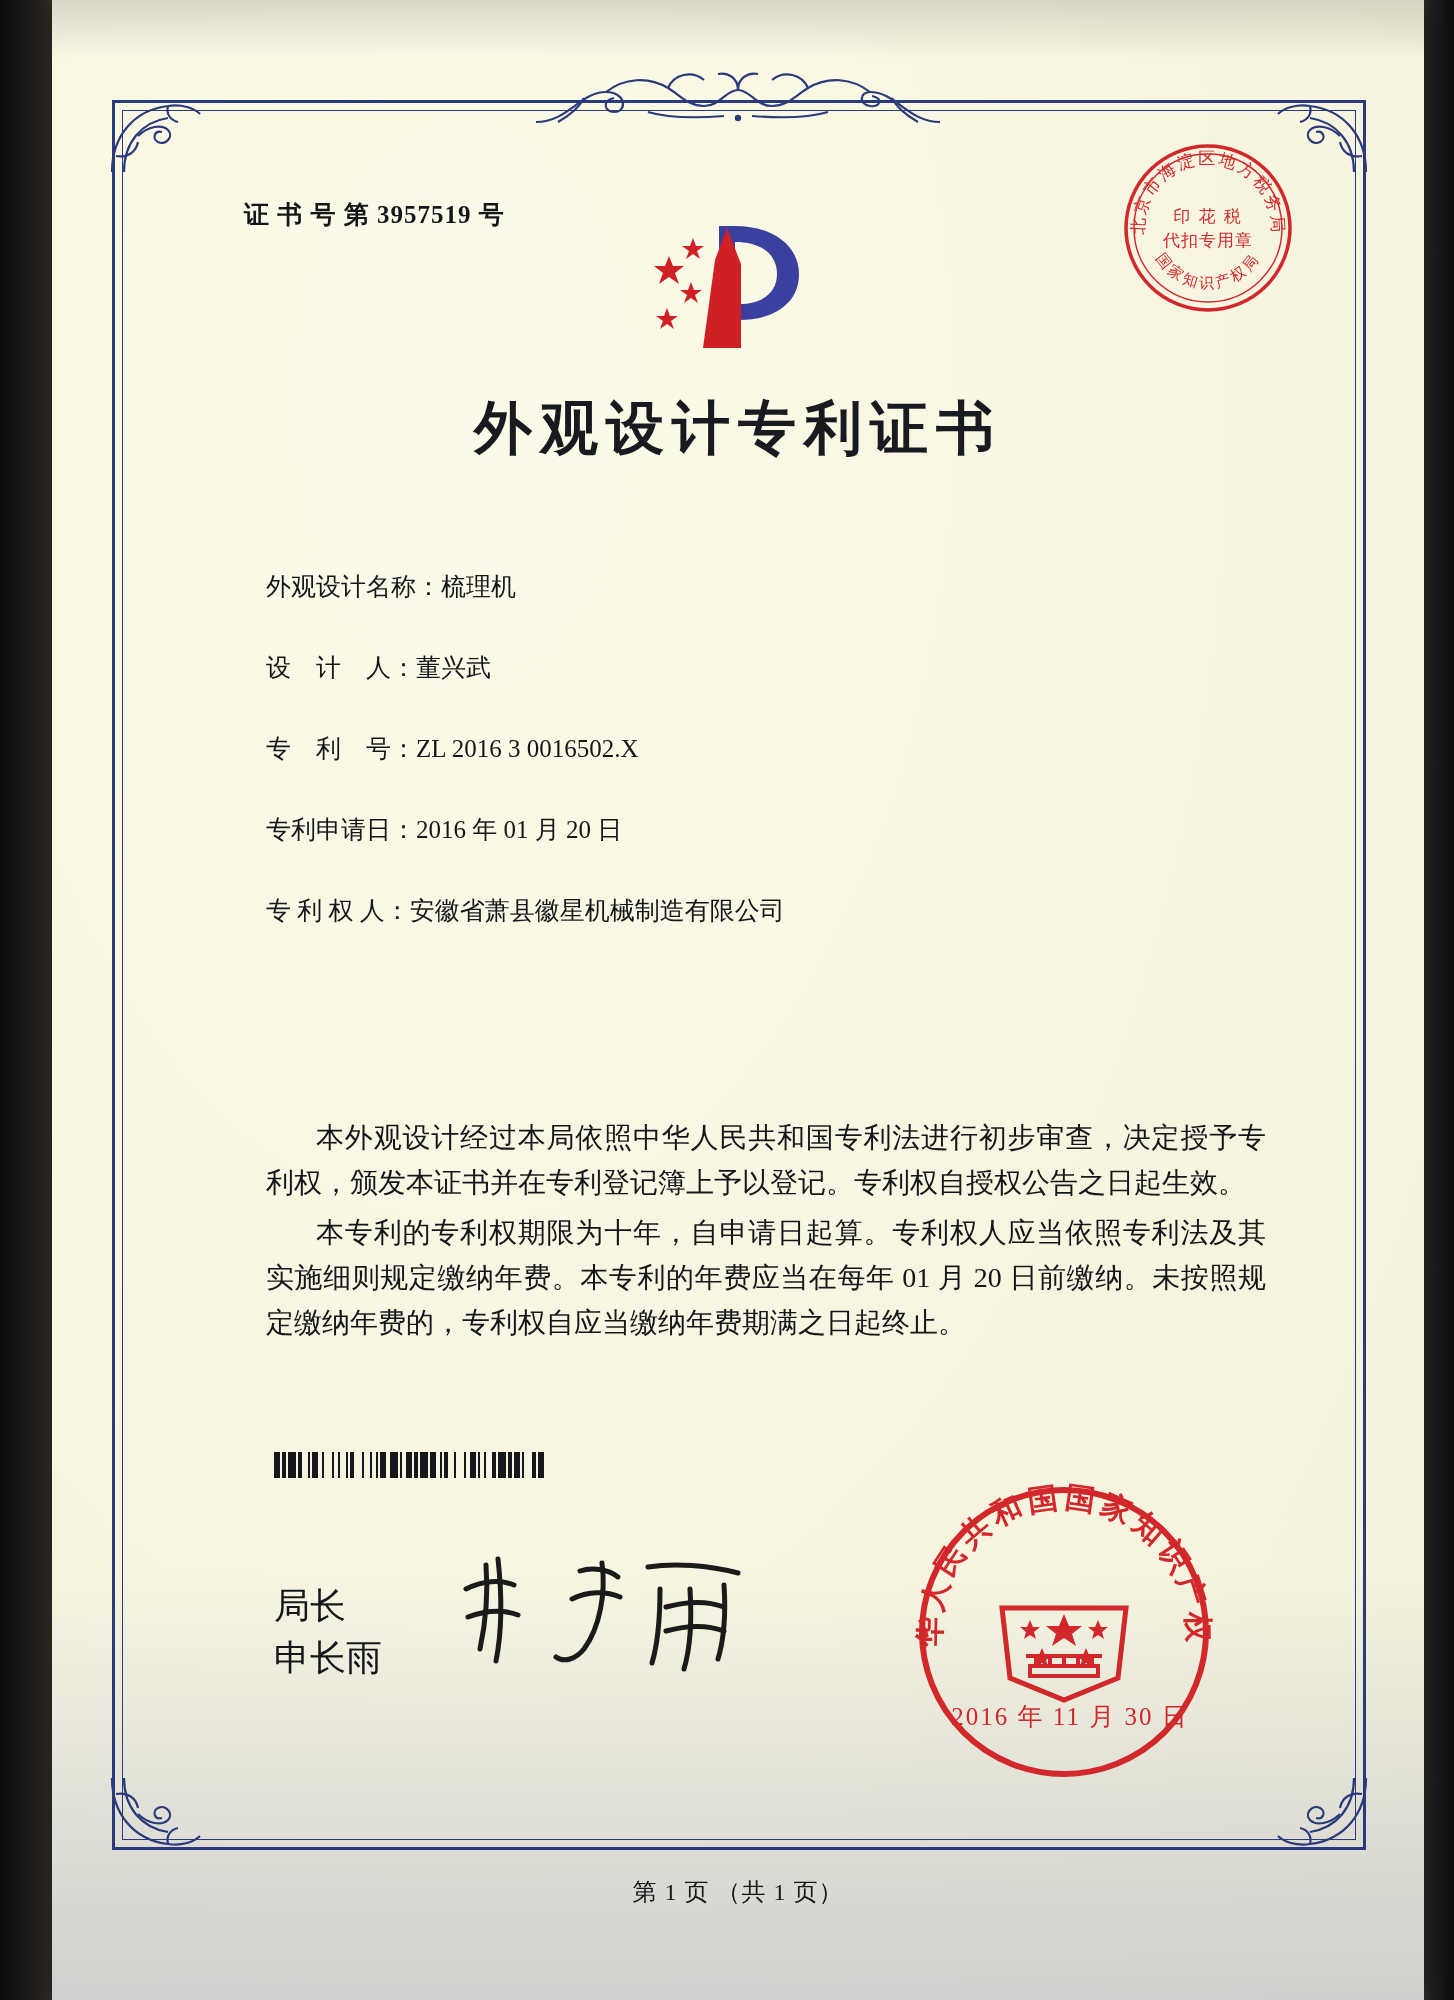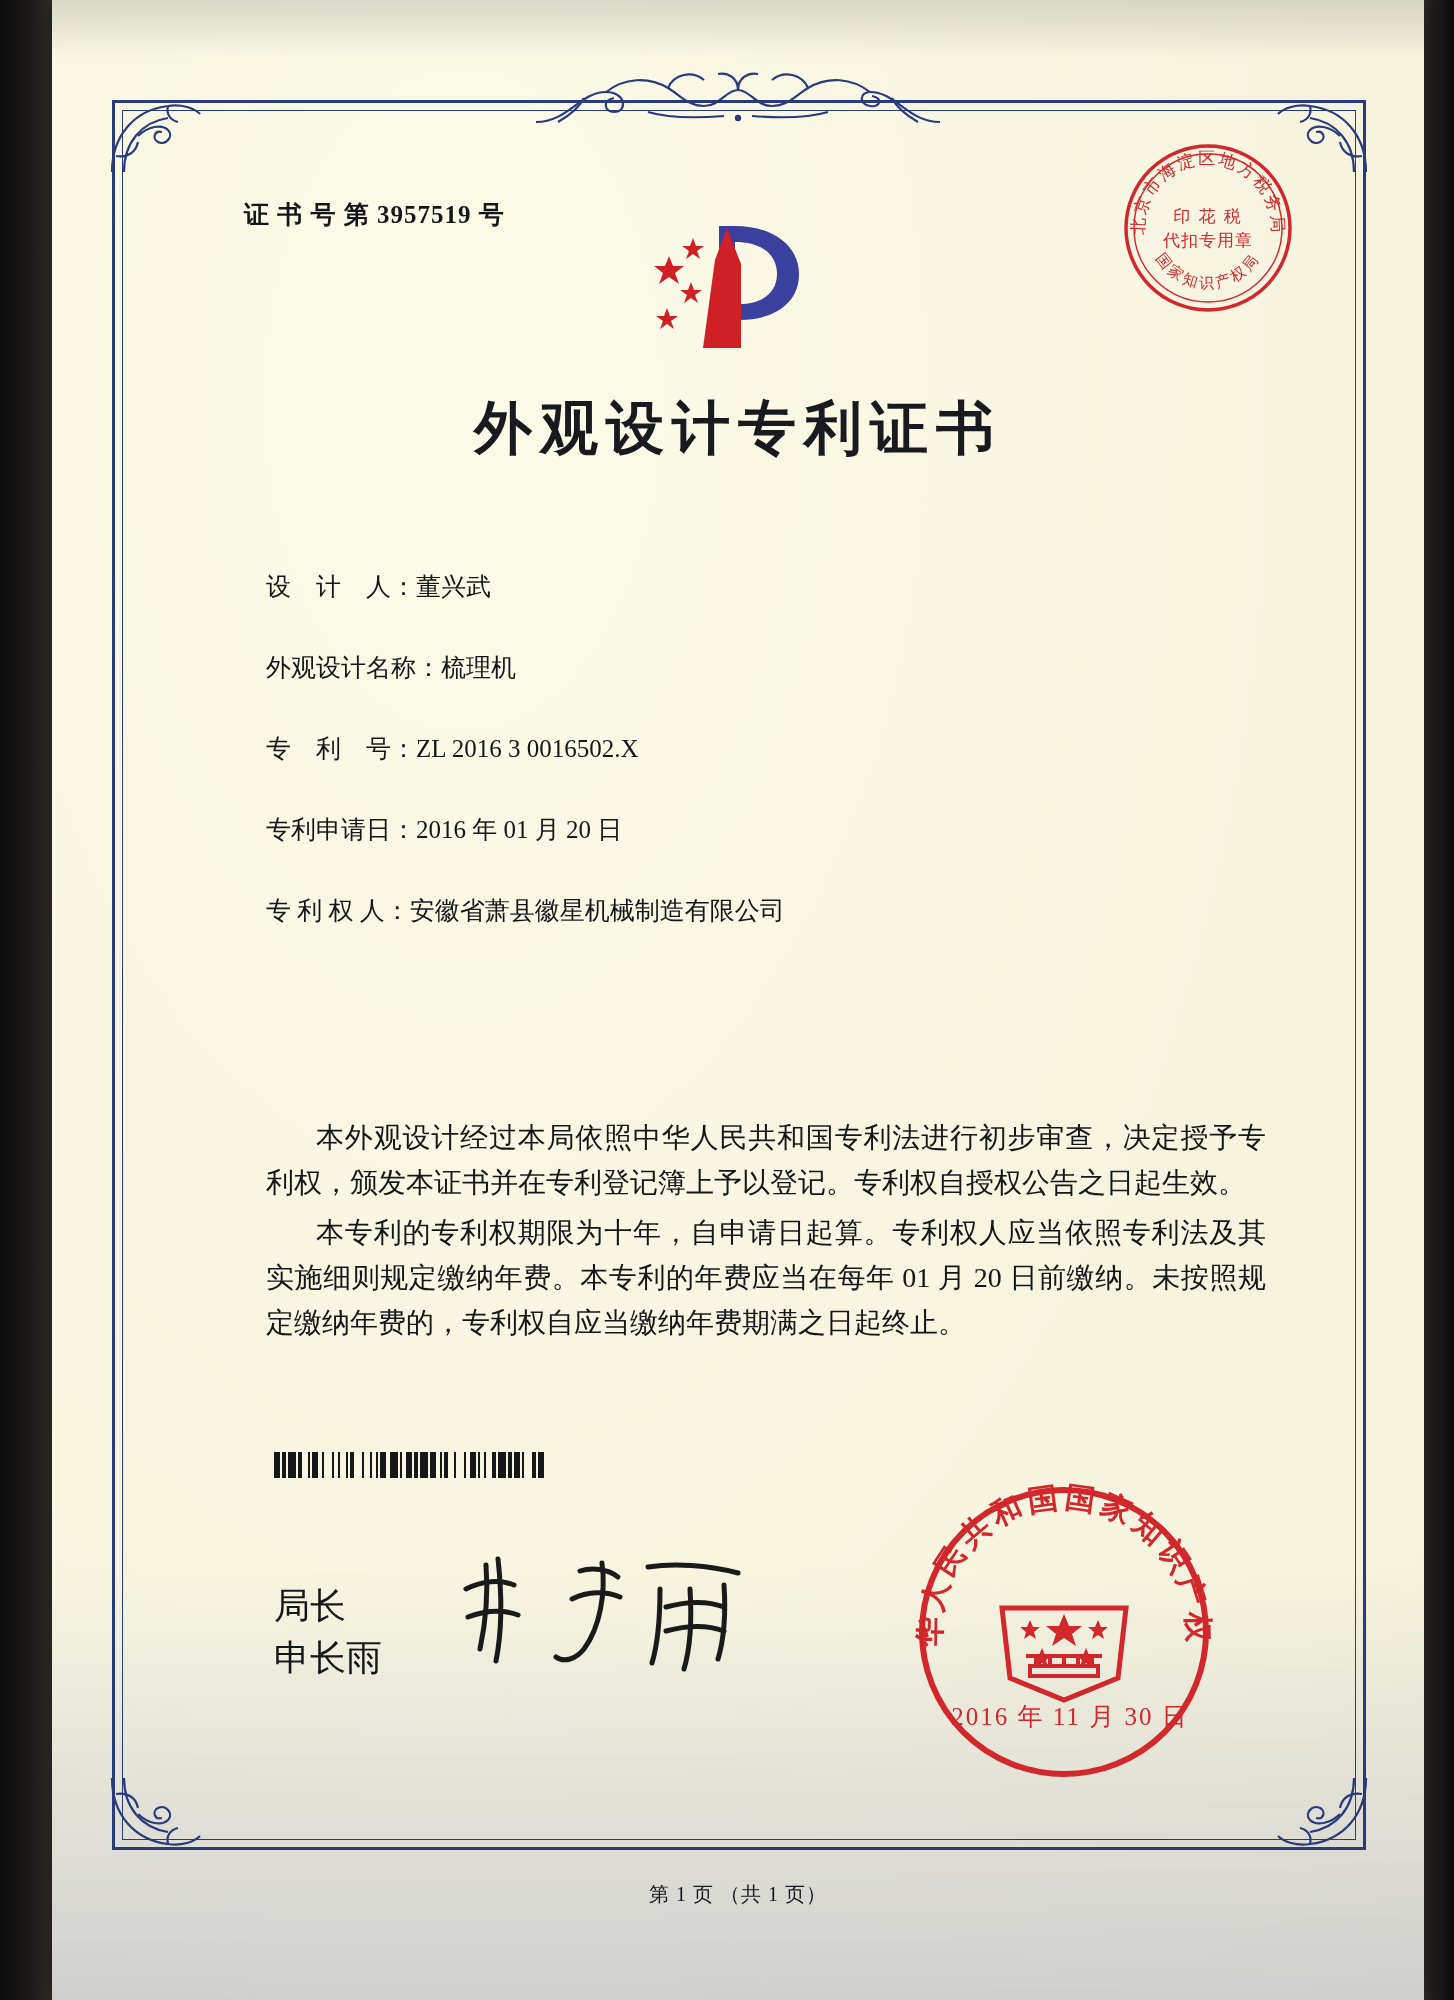--- a/index.html
+++ b/index.html
@@ -232,21 +232,21 @@
     letter-spacing: 2px;
     white-space: nowrap;
   }
 
   
   .footer {
     position: absolute;
     left: 0; right: 0;
     bottom: 92px;
     text-align: center;
-    font-size: 20px;
+    font-size: 24px;
     color: #15161a;
     letter-spacing: 1px;
   }
 </style>
 </head>
 <body>
 
 <div class="page-bg"></div>
 <div class="left-dark"></div>
 <div class="right-dark"></div>
@@ -352,24 +352,24 @@
       </text>
       <text x="88" y="82" text-anchor="middle" font-family="'Liberation Serif', serif" font-size="17" fill="#d2272b" letter-spacing="2">印 花 税</text>
       <text x="88" y="106" text-anchor="middle" font-family="'Liberation Serif', serif" font-size="17" fill="#d2272b" letter-spacing="1">代扣专用章</text>
     </svg>
   </div>
 
   <div class="title">外观设计专利证书</div>
 
   <div class="fields">
     <div class="field">
-      <span class="lab">设　计　人：</span><span class="val">董兴武</span>
+      <span class="lab">外观设计名称：</span><span class="val">梳理机</span>
     </div>
     <div class="field">
-      <span class="lab">外观设计名称：</span><span class="val">梳理机</span>
+      <span class="lab">设　计　人：</span><span class="val">董兴武</span>
     </div>
     <div class="field">
       <span class="lab">专　利　号：</span><span class="val">ZL 2016 3 0016502.X</span>
     </div>
     <div class="field">
       <span class="lab">专利申请日：</span><span class="val">2016 年 01 月 20 日</span>
     </div>
     <div class="field">
       <span class="lab">专 利 权 人：</span><span class="val">安徽省萧县徽星机械制造有限公司</span>
     </div>

